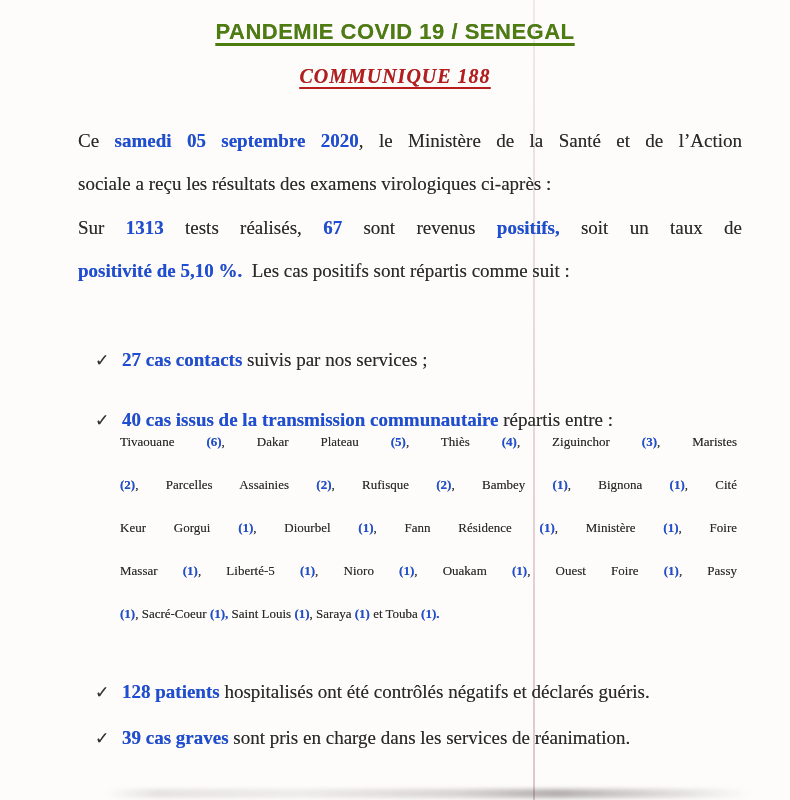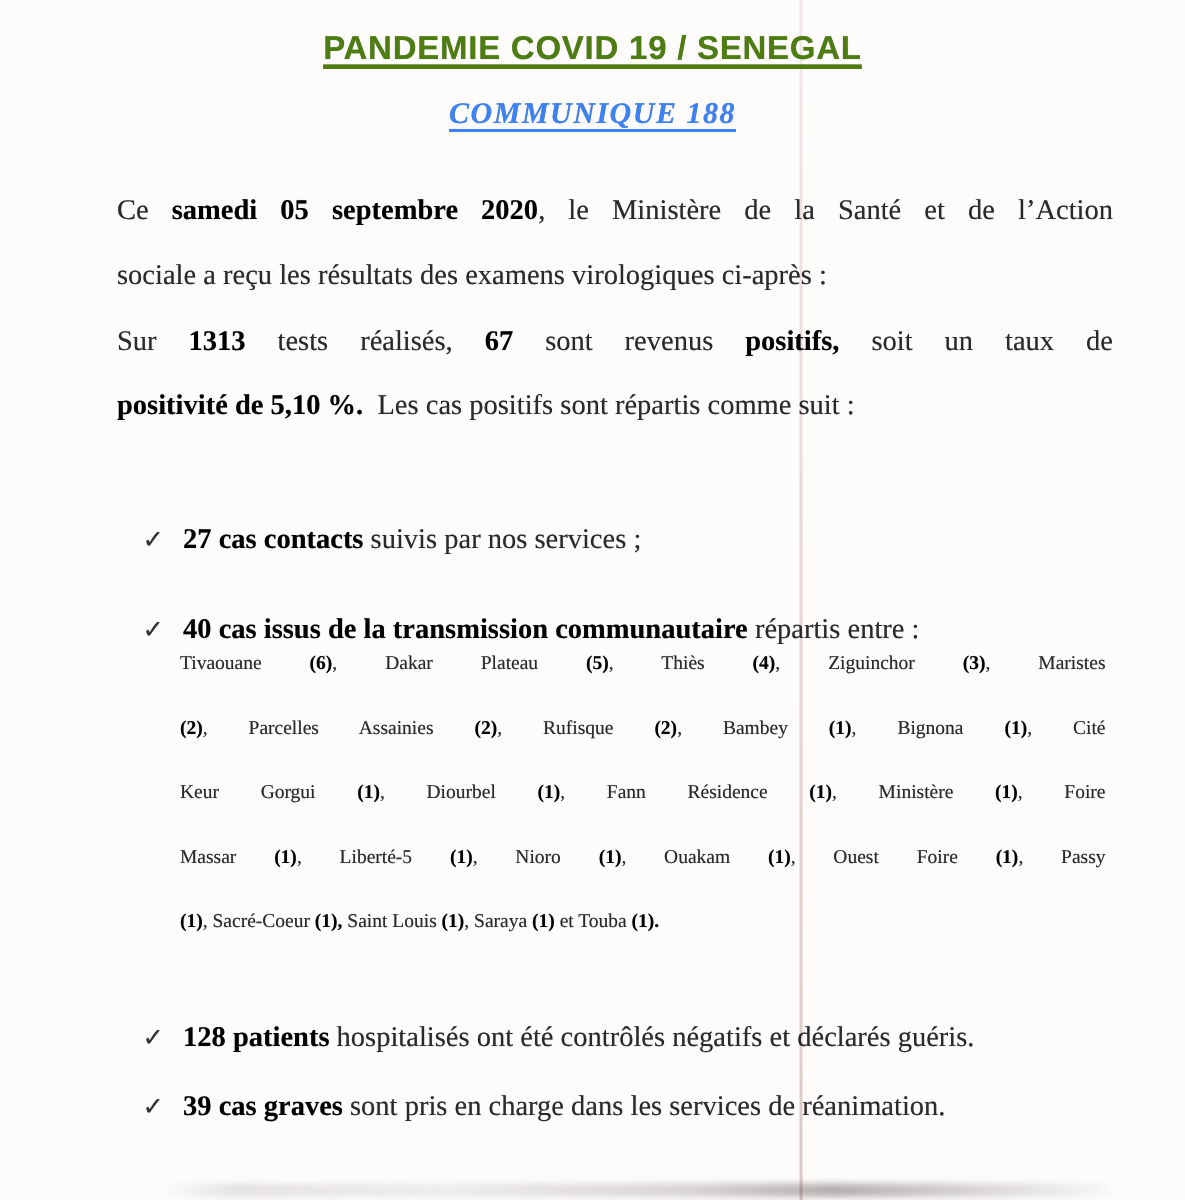--- a/index.html
+++ b/index.html
@@ -54,37 +54,37 @@
     top: 65px;
     left: 0;
     width: 100%;
     margin: 0;
     text-align: center;
     font-family: "Liberation Serif", serif;
     font-style: italic;
     font-weight: 700;
     font-size: 20px;
     letter-spacing: 1px;
-    color: #3b82f6;
+    color: #b91c1c;
     text-decoration: underline;
     text-decoration-thickness: 2px;
     text-underline-offset: 4px;
   }
   .para {
     position: absolute;
     left: 78px;
     width: 664px;
     font-size: 19px;
     line-height: 43px;
   }
   .para1 { top: 119px; }
   .para2 { top: 206px; }
   .line  { white-space: pre-wrap; }
   .just  { text-align: justify; text-align-last: justify; }
-  .bold  { font-weight: 700; color: #000000; }
+  .bold  { font-weight: 700; color: #1d4ed8; }
 
   .bullets {
     position: absolute;
     left: 78px;
     width: 690px;
     font-size: 19px;
     line-height: 59px;
   }
   .b12 { top: 330px; }
   .b34 { top: 669px; line-height: 46px; }

